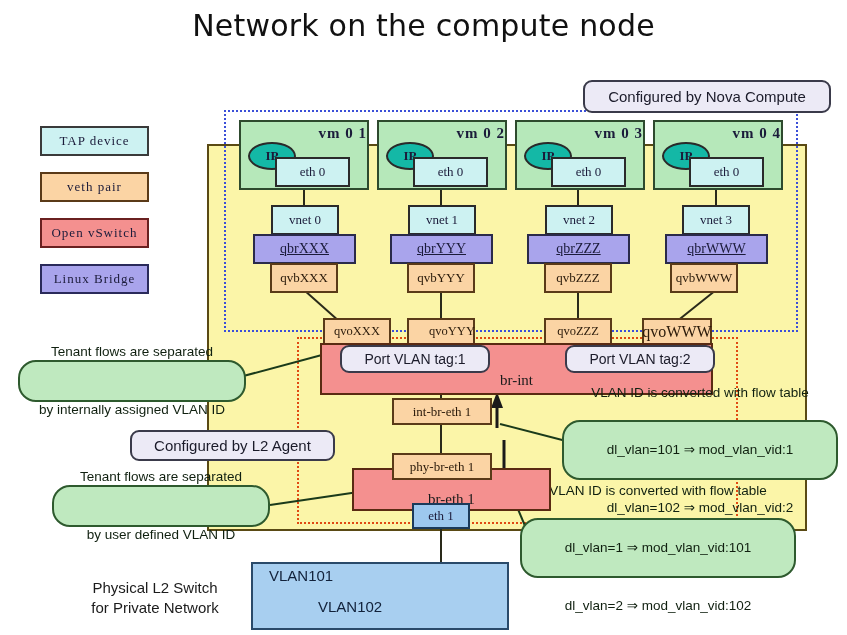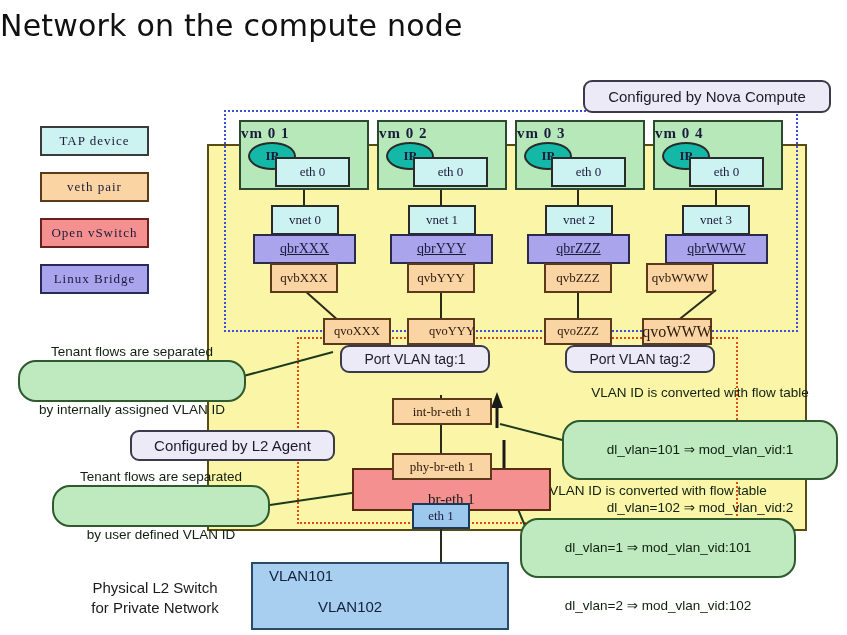--- a/index.html
+++ b/index.html
@@ -13,21 +13,21 @@
     height: 635px;
     background: #ffffff;
     font-family: "Liberation Sans", sans-serif;
     overflow: hidden;
   }
   .abs { position: absolute; box-sizing: border-box; }
 
   
   #title {
     left: 0; top: 8px; width: 847px;
-    text-align: left;
+    text-align: center;
     font-size: 30px;
     color: #111111;
     font-family: "DejaVu Sans", sans-serif;
     letter-spacing: 0.2px;
   }
 
   
   .legend-box {
     width: 105px; height: 26px;
     border: 2px solid #4a4a2a;
@@ -55,21 +55,21 @@
     border: 2px dotted #e04a12;
     background: transparent;
   }
 
   
   .vm-box {
     background: #b6e8ba;
     border: 2px solid #2e4a2e;
   }
   .vm-title {
-    text-align: left;
+    text-align: right;
     font-family: "Liberation Serif", serif;
     font-size: 15px;
     color: #1b1b3a;
     margin-top: 3px;
     font-weight: 700;
     letter-spacing: 1px;
   }
   .ip-ellipse {
     background: #14b8a6;
     border: 2px solid #2a2a2a;
@@ -265,23 +265,26 @@
   <div class="abs veth-box" style="left:544px; top:263px; width:68px; height:30px;">qvbZZZ</div>
   <div class="abs veth-box" style="left:544px; top:318px; width:68px; height:27px; font-size:12.5px;">qvoZZZ</div>
 
   <div class="abs vm-box" style="left:653px; top:120px; width:130px; height:70px;">
     <div class="vm-title">vm 0 4</div>
   </div>
   <div class="abs ip-ellipse" style="left:662px; top:142px; width:48px; height:28px;">IP</div>
   <div class="abs tap-box" style="left:689px; top:157px; width:75px; height:30px;">eth 0</div>
   <div class="abs tap-box" style="left:682px; top:205px; width:68px; height:30px;">vnet 3</div>
   <div class="abs bridge-box" style="left:665px; top:234px; width:103px; height:30px;">qbrWWW</div>
-  <div class="abs veth-box" style="left:646px; top:263px; width:68px; height:30px;">qvbWWW</div>
+  <div class="abs veth-box" style="left:670px; top:263px; width:68px; height:30px;">qvbWWW</div>
   <div class="abs veth-box" style="left:642px; top:318px; width:70px; height:27px; font-size:16px;">qvoWWW</div>
 
+  <div class="abs ovs-box" style="left:320px; top:343px; width:393px; height:52px;">
+    <div class="ovs-label" style="top:27px;">br-int</div>
+  </div>
   <div class="abs note-grey" style="left:340px; top:345px; width:150px; height:28px; font-size:14px;">Port VLAN tag:1</div>
   <div class="abs note-grey" style="left:565px; top:345px; width:150px; height:28px; font-size:14px;">Port VLAN tag:2</div>
 
   <div class="abs veth-box" style="left:392px; top:398px; width:100px; height:27px; font-size:13px;">int-br-eth 1</div>
 
   <div class="abs veth-box" style="left:392px; top:453px; width:100px; height:27px; font-size:13px; z-index:3;">phy-br-eth 1</div>
 
   <div class="abs ovs-box" style="left:352px; top:468px; width:199px; height:43px; z-index:2;">
     <div class="ovs-label" style="top:21px;">br-eth 1</div>
   </div>

